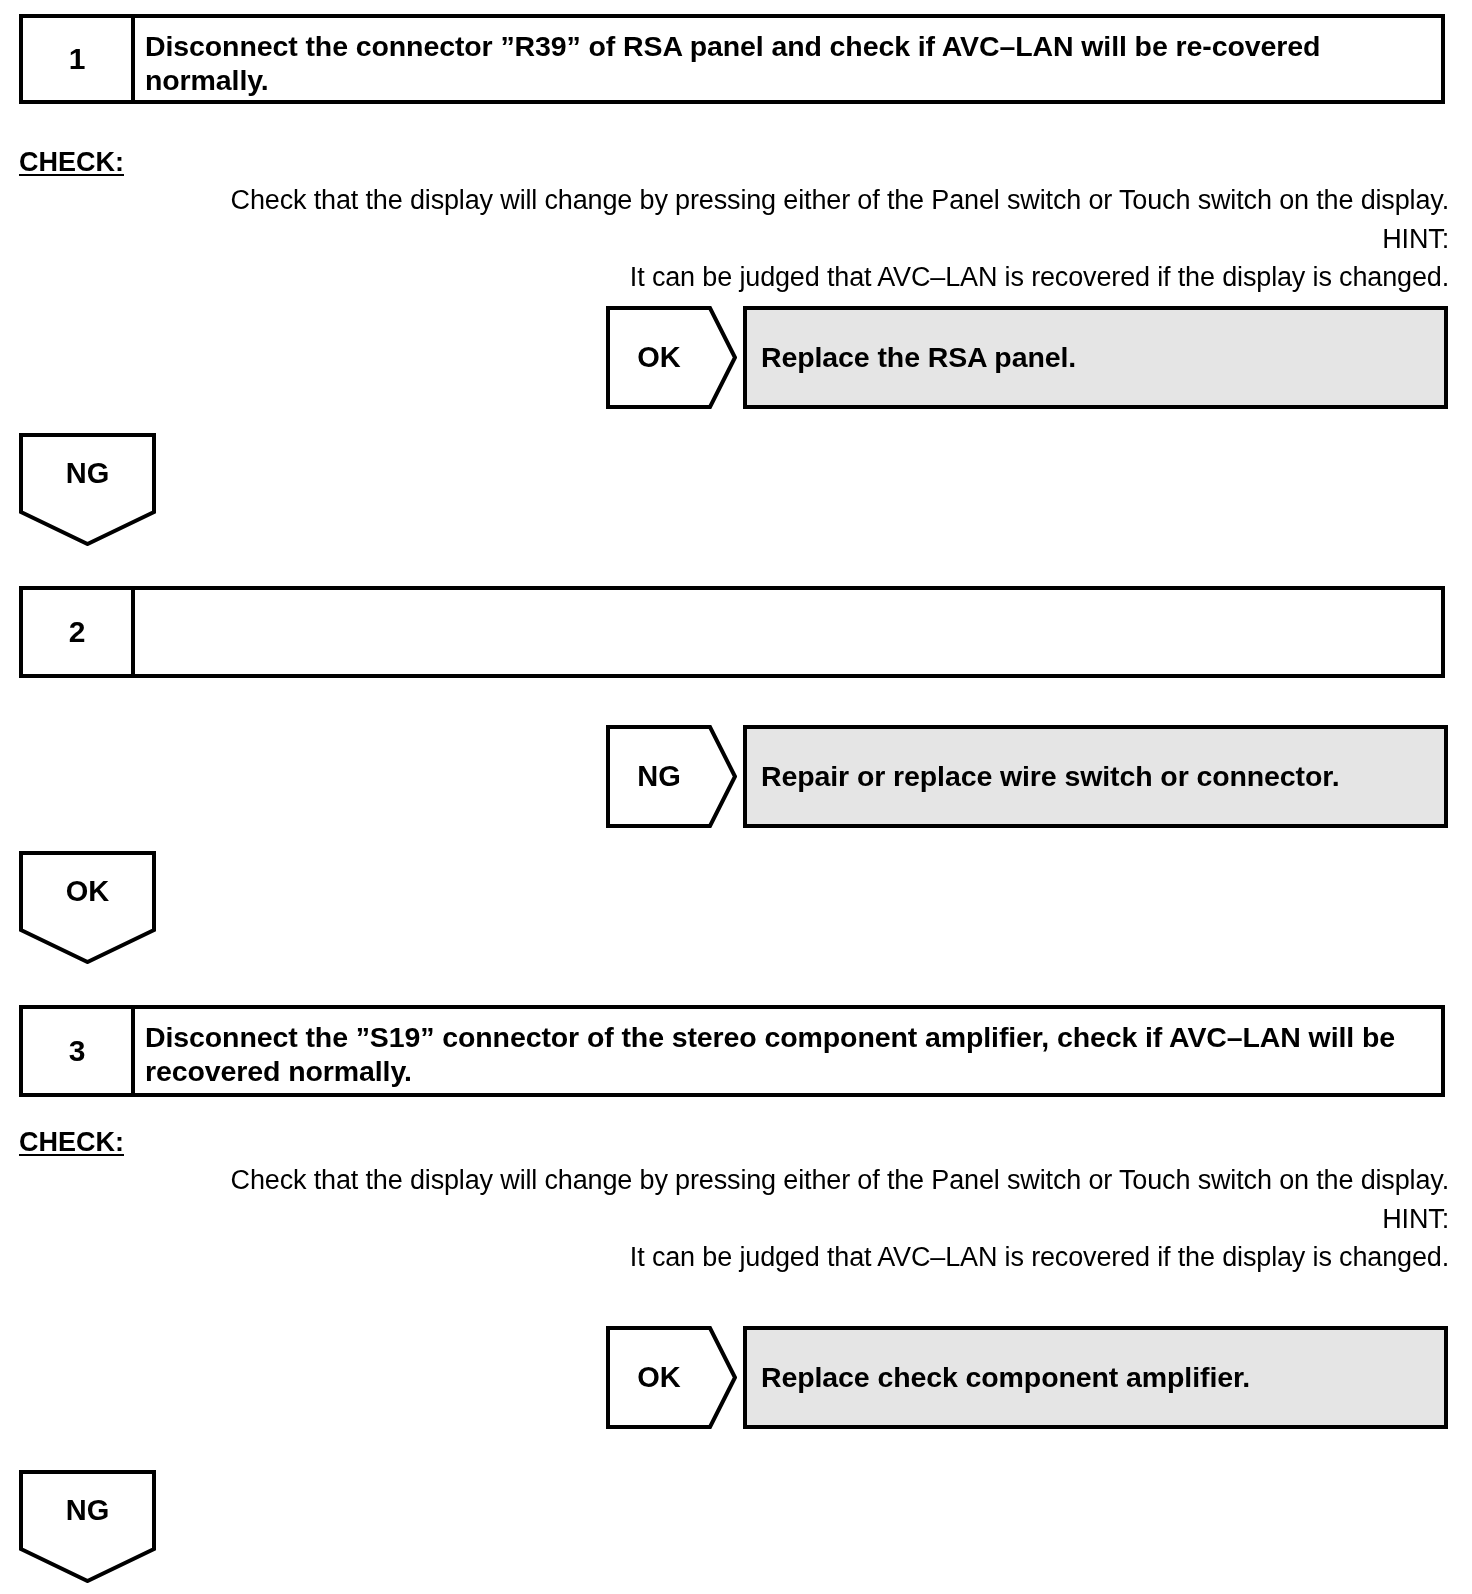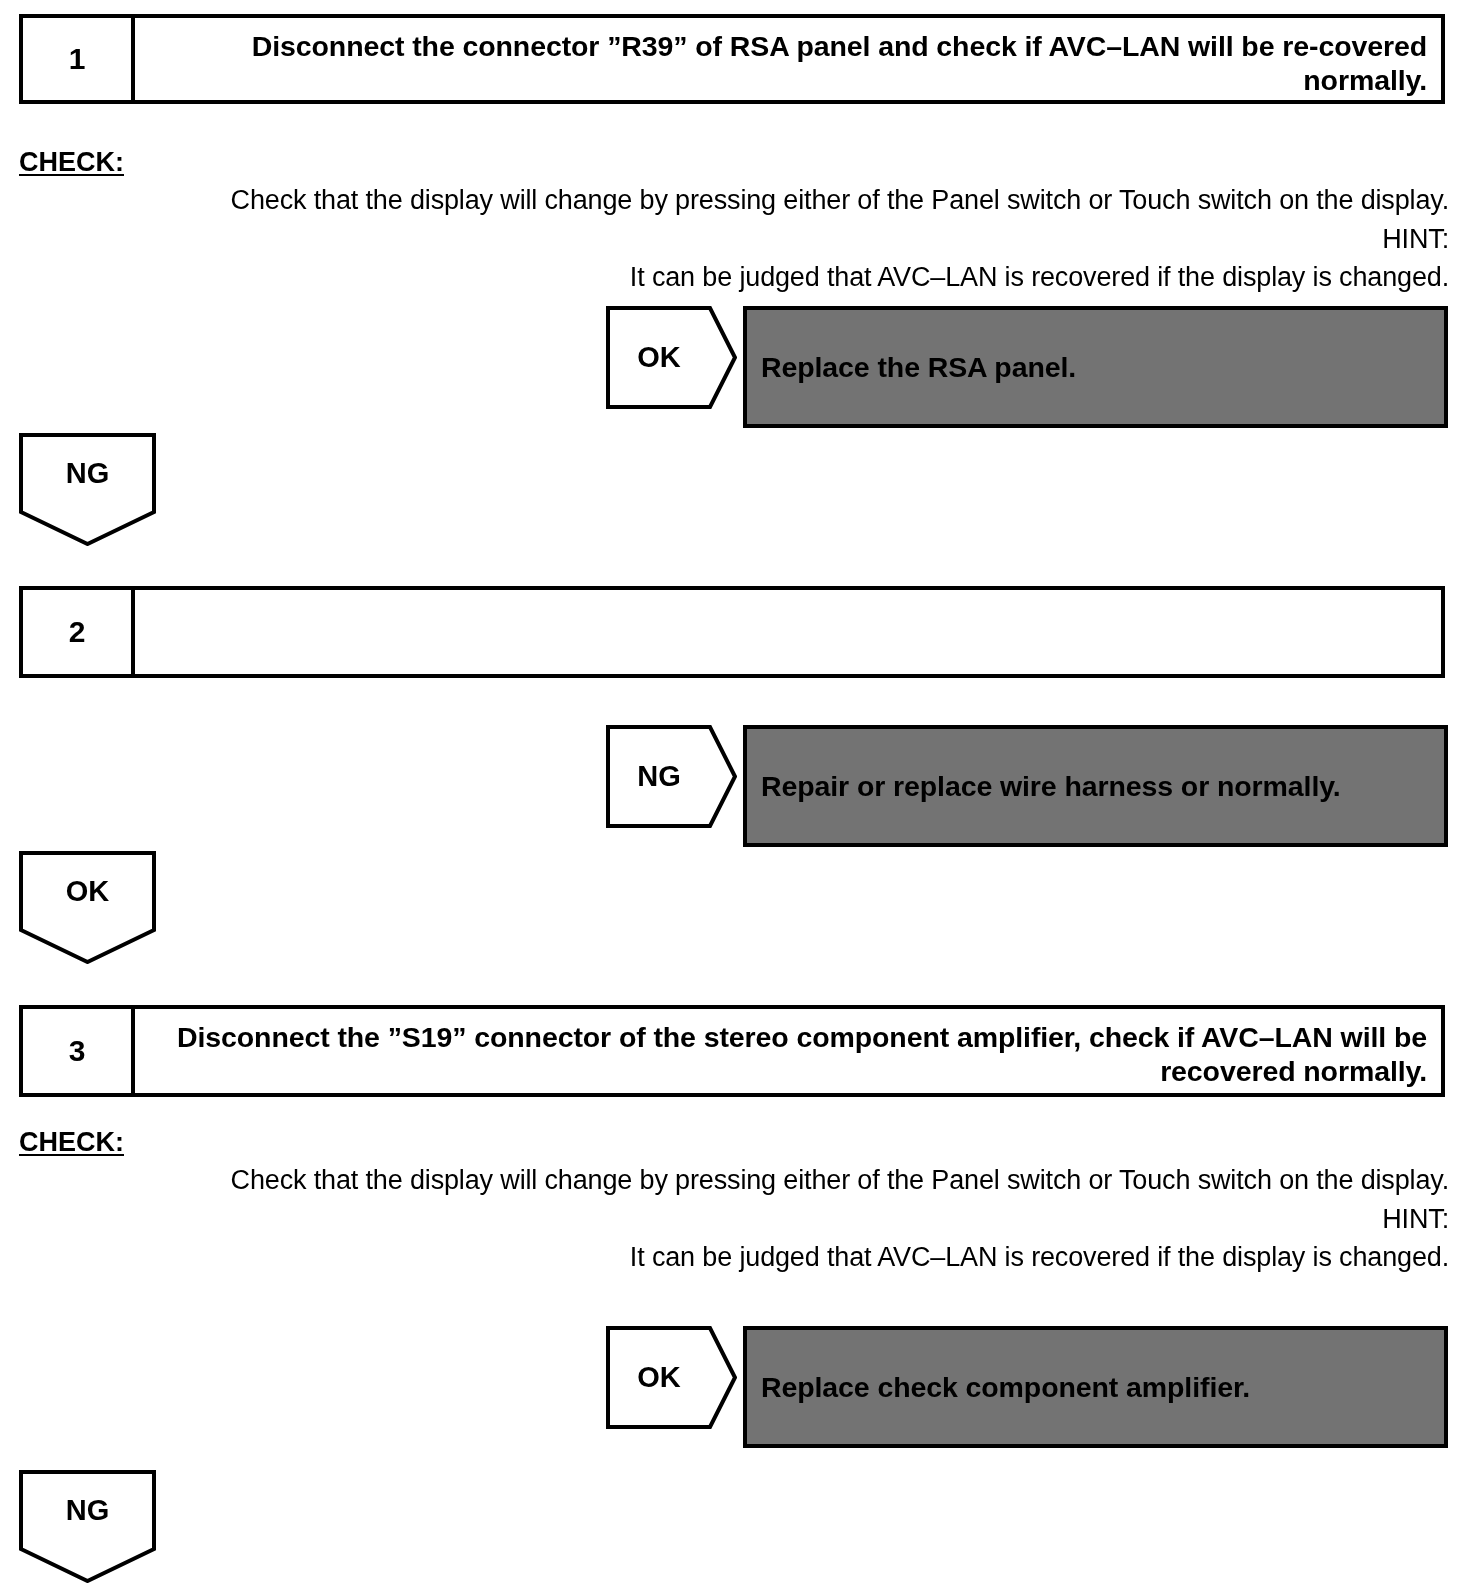--- a/index.html
+++ b/index.html
@@ -40,21 +40,20 @@
     font-size: 30px;
     font-weight: bold;
   }
   .step-text-cell {
     flex: 1 1 auto;
     padding: 12px 14px 10px 10px;
     font-size: 28.5px;
     font-weight: bold;
     line-height: 1.19;
     letter-spacing: -0.1px;
-    text-align: right;
   }
 
   
   .prose {
     position: absolute;
     left: 19px;
     width: 1430px;
   }
   .prose .hdr {
     font-size: 27px;
@@ -96,24 +95,24 @@
     align-items: center;
     justify-content: center;
     font-size: 29px;
     font-weight: bold;
   }
   .result-box {
     position: absolute;
     left: 743px;
     top: 0;
     width: 705px;
-    height: 122px;
+    height: 103px;
     box-sizing: border-box;
     border: 4px solid #000;
-    background: #737373;
+    background: #e5e5e5;
     display: flex;
     align-items: center;
   }
   .result-box .rtext {
     padding-left: 14px;
     font-size: 28.5px;
     font-weight: bold;
     letter-spacing: -0.1px;
   }
 
@@ -179,21 +178,21 @@
   </div>
 
   <div class="result-row" style="top:725px;">
     <div class="judge-arrow">
       <svg width="131" height="103" viewBox="0 0 131 103" aria-hidden="true">
         <polygon points="2,2 104,2 129,51.5 104,101 2,101" fill="#ffffff" stroke="#000000" stroke-width="4" stroke-linejoin="miter"></polygon>
       </svg>
       <div class="jlabel">NG</div>
     </div>
     <div class="result-box">
-      <span class="rtext">Repair or replace wire harness or normally.</span>
+      <span class="rtext">Repair or replace wire switch or connector.</span>
     </div>
   </div>
 
   <div class="down-arrow" style="top:851px;">
     <svg width="137" height="113" viewBox="0 0 137 113" aria-hidden="true">
       <polygon points="2,2 135,2 135,79 68.5,111 2,79" fill="#ffffff" stroke="#000000" stroke-width="4" stroke-linejoin="miter"></polygon>
     </svg>
     <div class="dlabel">OK</div>
   </div>
 

